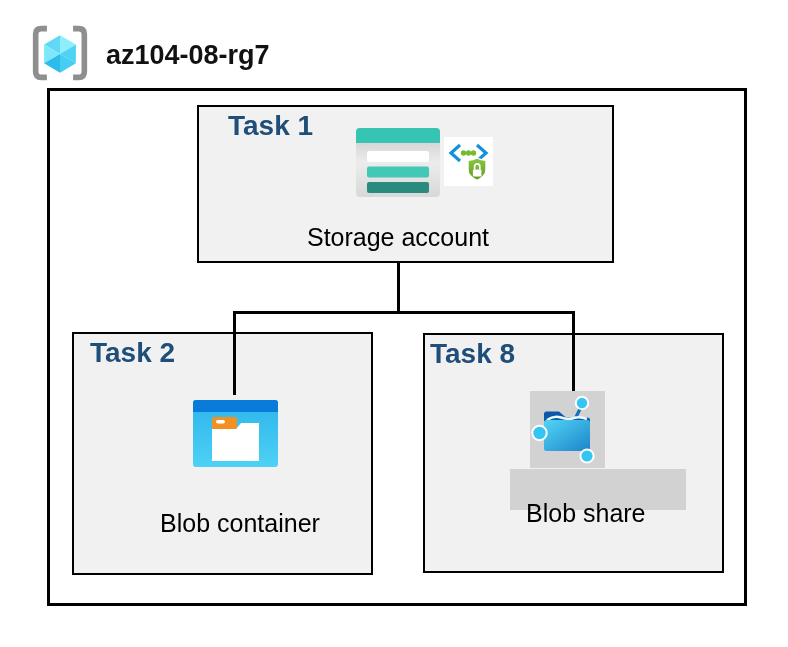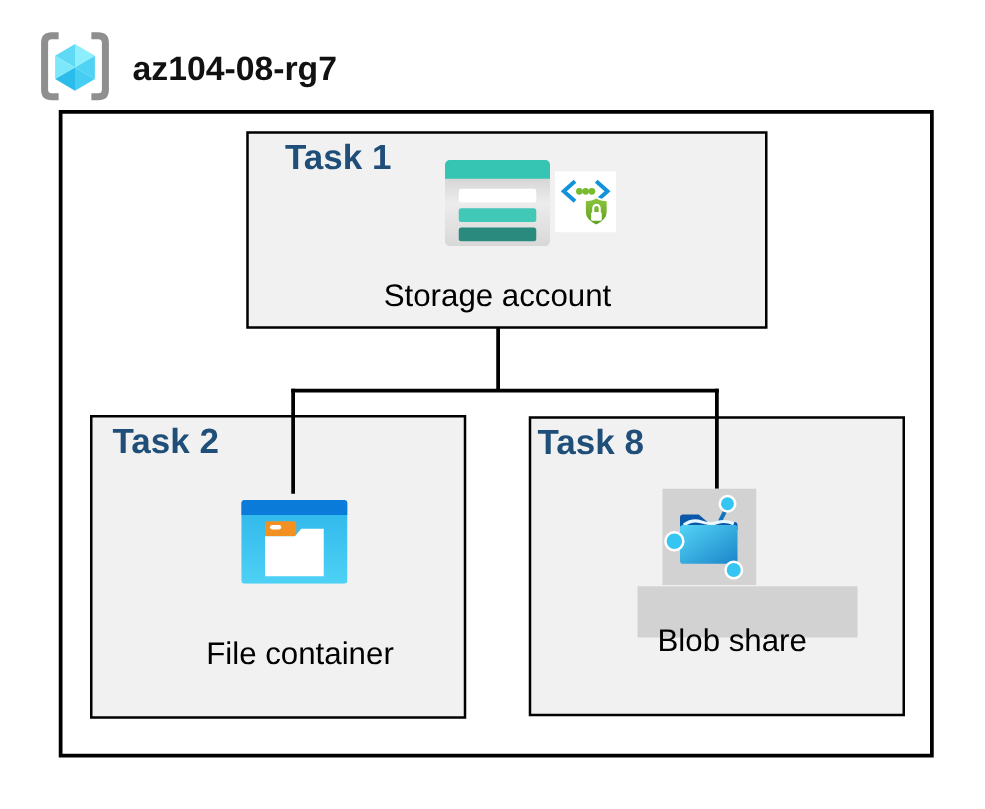--- a/index.html
+++ b/index.html
@@ -116,21 +116,21 @@
           <stop offset="1" stop-color="#4ed1f5"></stop>
       </linearGradient>
     </defs>
     <rect x="0" y="0" width="85" height="67" rx="3" fill="url(#gBlob)"></rect>
     <path d="M3,0 h79 a3,3 0 0 1 3,3 v9 h-85 v-9 a3,3 0 0 1 3,-3 z" fill="#0b7bd9"></path>
     <rect x="19" y="17" width="25" height="12" rx="2" fill="#f39022"></rect>
     <rect x="23" y="20" width="9" height="3.5" rx="1.7" fill="#ffffff"></rect>
     <path d="M19,29 L19,61 L66,61 L66,23 L48,23 L43,29 Z" fill="#ffffff"></path>
   </svg>
 
-  <div class="res-label blob-label">File container</div>
+  <div class="res-label blob-label">Blob container</div>
 
   <div class="task-box task3"></div>
   <div class="task-label task3-label">Task 8</div>
 
   <div class="fileshare-bg"></div>
   <svg class="fileshare-icon" viewBox="0 0 75 77">
     <defs>
       <linearGradient id="gFolder" x1="0" y1="0" x2="1" y2="1">
         <stop offset="0" stop-color="#53d4f6"></stop>
           <stop offset="1" stop-color="#1b85c9"></stop>

